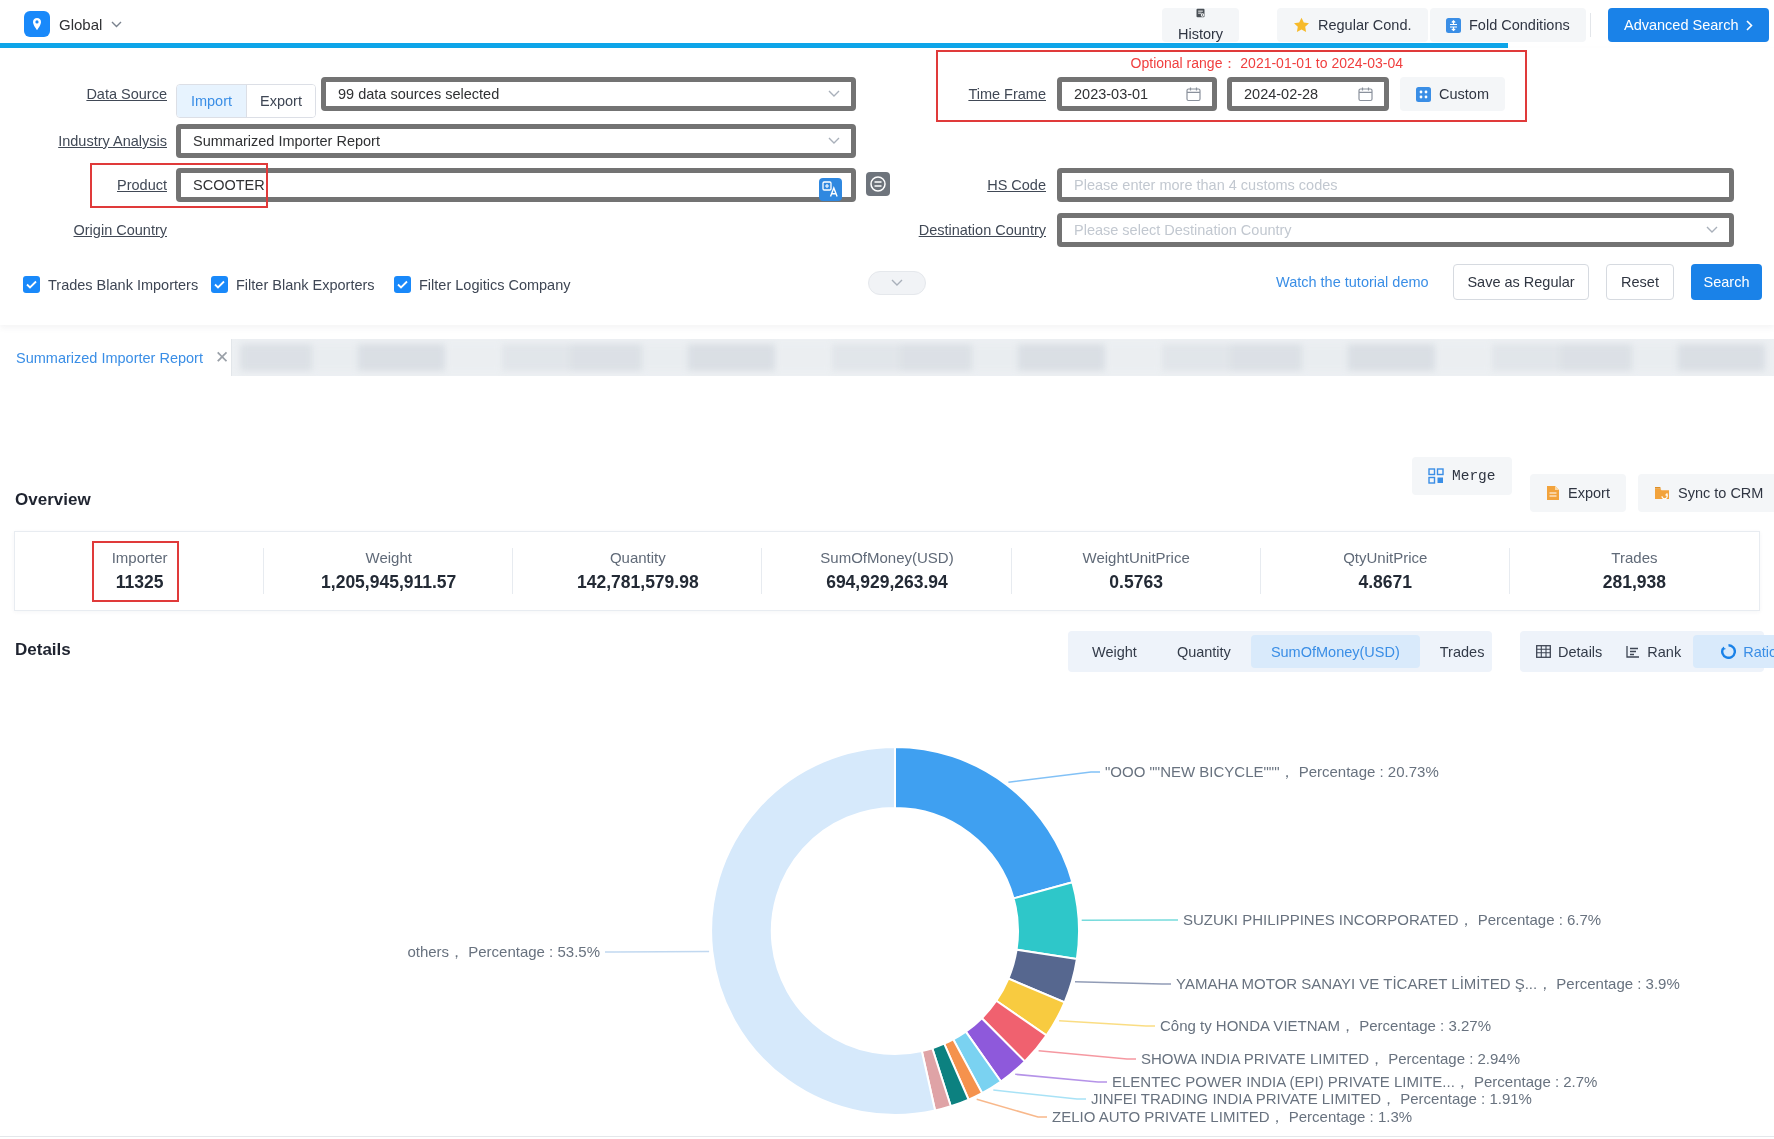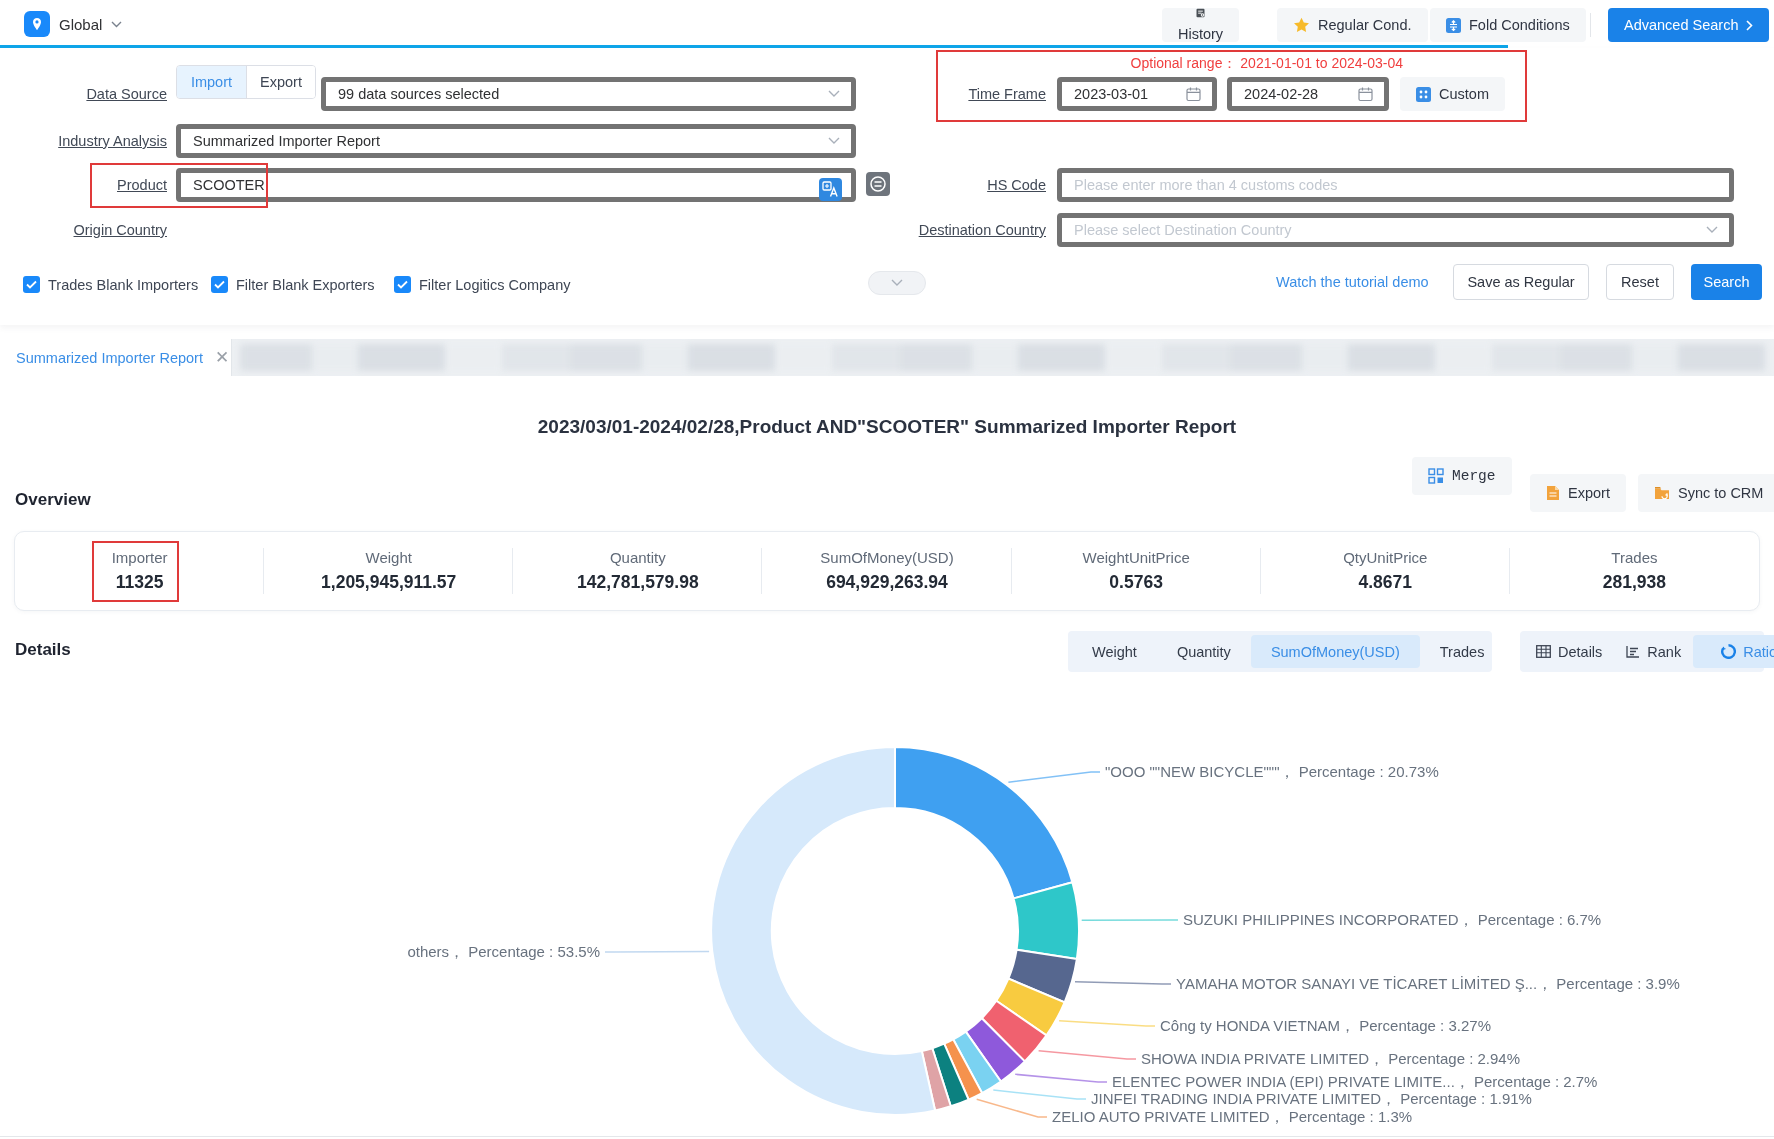--- a/index.html
+++ b/index.html
@@ -2,21 +2,21 @@
 <html><head>
 <meta charset="utf-8">
 <style>
   * { margin:0; padding:0; box-sizing:border-box; }
   html,body { background:#fff; }
   body { font-family:"Liberation Sans","DejaVu Sans",sans-serif; color:#2F3542; }
   #page { position:relative; width:1774px; height:1139px; background:#fff; overflow:hidden; }
   .abs { position:absolute; }
 
   
-  #topbar { position:absolute; left:0; top:0; width:1508px; height:48px; background:#fff; border-bottom:3px solid #0ea5e9;padding-left:40px; }
+  #topbar { position:absolute; left:0; top:0; width:1508px; height:48px; background:#fff; border-bottom:5px solid #0ea5e9;padding-left:40px; }
   .global-wrap { position:absolute; left:24px; top:11px; height:26px; display:flex; align-items:center; gap:9px; cursor:pointer; }
   .global-icon { width:26px; height:26px; background:#1989FA; border-radius:6px; display:flex; align-items:center; justify-content:center; }
   .global-label { font-size:15px; color:#303133; }
   .btn-light { display:inline-flex; align-items:center; gap:8px; height:34px; padding:0 16px; background:#F4F6F8; border-radius:4px; font-size:14.5px; color:#2F3542; cursor:pointer; white-space:nowrap; }
   .btn-primary { display:inline-flex; align-items:center; gap:8px; height:34px; padding:0 16px; background:#1A82E8; border-radius:4px; font-size:14.5px; color:#fff; cursor:pointer; white-space:nowrap; }
   .vdiv { position:absolute; width:1px; height:24px; background:#E3E6EA; }
 
   
   .flabel { position:absolute; font-size:14.5px; color:#414956; text-align:right; line-height:34px; white-space:nowrap;text-decoration:underline; }
   .field { position:absolute; height:34px; border:5px solid #737373; border-radius:4px; background:#fff; display:flex; align-items:center; padding:0 12px; font-size:14.5px; color:#303133; }
@@ -44,21 +44,21 @@
   #activetab { position:absolute; left:0; top:0; width:232px; height:37px; background:#fff; border-right:1px solid #E2E6EA; display:flex; align-items:center; gap:12px; padding:0 16px; cursor:pointer; }
   #activetab .t { font-size:14.5px; color:#3A8EE6; white-space:nowrap; }
   #activetab .x { font-size:17px; color:#9AA0A8; cursor:pointer; line-height:1; }
   .noise { position:absolute; left:240px; top:5px; width:1534px; height:27px;
     background:repeating-linear-gradient(90deg, rgba(206,212,219,.55) 0 72px, rgba(228,232,236,.35) 72px 118px, rgba(199,206,214,.5) 118px 205px, rgba(233,236,239,.3) 205px 262px, rgba(214,219,225,.5) 262px 330px);
     filter:blur(3px); border-radius:3px; }
 
   
   #reporttitle { position:absolute; left:0; top:416px; width:1774px; text-align:center; font-size:19px; font-weight:600; color:#2B3240; }
   .h2 { position:absolute; font-size:17px; font-weight:700; color:#1F2430; }
-  .statcard { position:absolute; left:14px; top:531px; width:1746px; height:80px; border:1px solid #E8ECF1; border-radius:10px; background:#fff; box-shadow:0 1px 4px rgba(60,70,90,.05); display:flex; }
+  .statcard { position:absolute; left:14px; top:531px; width:1746px; height:80px; border:1px solid #E8ECF1; border-radius:0; background:#fff; box-shadow:0 1px 4px rgba(60,70,90,.05); display:flex; }
   .stat { flex:1; display:flex; flex-direction:column; align-items:center; justify-content:center; gap:6px; position:relative; }
   .stat:not(:last-child)::after { content:""; position:absolute; right:0; top:16px; bottom:16px; width:1px; background:#E7EBF0; }
   .stat-label { font-size:15px; color:#606A78; }
   .stat-value { font-size:17.5px; font-weight:700; color:#232A35; }
 
   .tabgroup { position:absolute; top:631px; height:41px; background:#EEF3FA; border-radius:4px; display:flex; align-items:center; padding:0 4px; }
   .tabitem { height:33px; padding:0 20px; display:flex; align-items:center; gap:7px; font-size:14.5px; color:#333B49; border-radius:4px; cursor:pointer; white-space:nowrap; }
   .tabitem.sel { background:#D9EAFB; color:#3A8EE6; }
 
   svg.icon { display:block; }
@@ -113,21 +113,21 @@
       <span>Advanced Search</span>
       <svg class="icon" width="7" height="11" viewBox="0 0 7 11">
           <path d="M1 1l4.5 4.5L1 10" fill="none" stroke="#fff" stroke-width="1.6"></path>
         </svg>
     </div>
   </div>
 
   <div id="formarea"></div>
 
   <div class="flabel" style="left:0; top:77px; width:167px;">Data Source</div>
-  <div class="toggle" style="left:176px; top:65px;">
+  <div class="toggle" style="left:176px; top:84px;">
     <span class="seg on">Import</span>
     <span class="seg off">Export</span>
   </div>
   <div class="field" style="left:321px; top:77px; width:535px;">
     <span>99 data sources selected</span>
     <svg class="icon chev-right" width="12" height="8" viewBox="0 0 12 8">
         <path d="M1 1l5 5 5-5" fill="none" stroke="#A9B0BA" stroke-width="1.4"></path>
       </svg>
   </div>
 
@@ -236,21 +236,20 @@
   <div class="btn-search" style="left:1691px; top:264px; width:71px;">Search</div>
 
   <div id="tabband">
     <div class="noise"></div>
     <div id="activetab">
       <span class="t">Summarized Importer Report</span>
       <span class="x">✕</span>
     </div>
   </div>
 
-  <div id="reporttitle">2023/03/01-2024/02/28,Product AND"SCOOTER" Summarized Importer Report</div>
 
   <div class="h2" style="left:15px; top:490px;">Overview</div>
   <div class="btn-light abs" style="left:1412px; top:457px; height:38px;font-family:Liberation Mono, monospace;">
     <svg class="icon" width="16" height="16" viewBox="0 0 16 16">
         <rect x="1" y="1" width="5.5" height="5.5" fill="none" stroke="#3A8EE6" stroke-width="1.4"></rect>
         <rect x="9.5" y="1" width="5.5" height="5.5" fill="none" stroke="#3A8EE6" stroke-width="1.4"></rect>
         <rect x="1" y="9.5" width="5.5" height="5.5" fill="none" stroke="#3A8EE6" stroke-width="1.4"></rect>
         <rect x="9.5" y="9.5" width="5.5" height="5.5" fill="#3A8EE6"></rect>
       </svg>
     <span>Merge</span>

